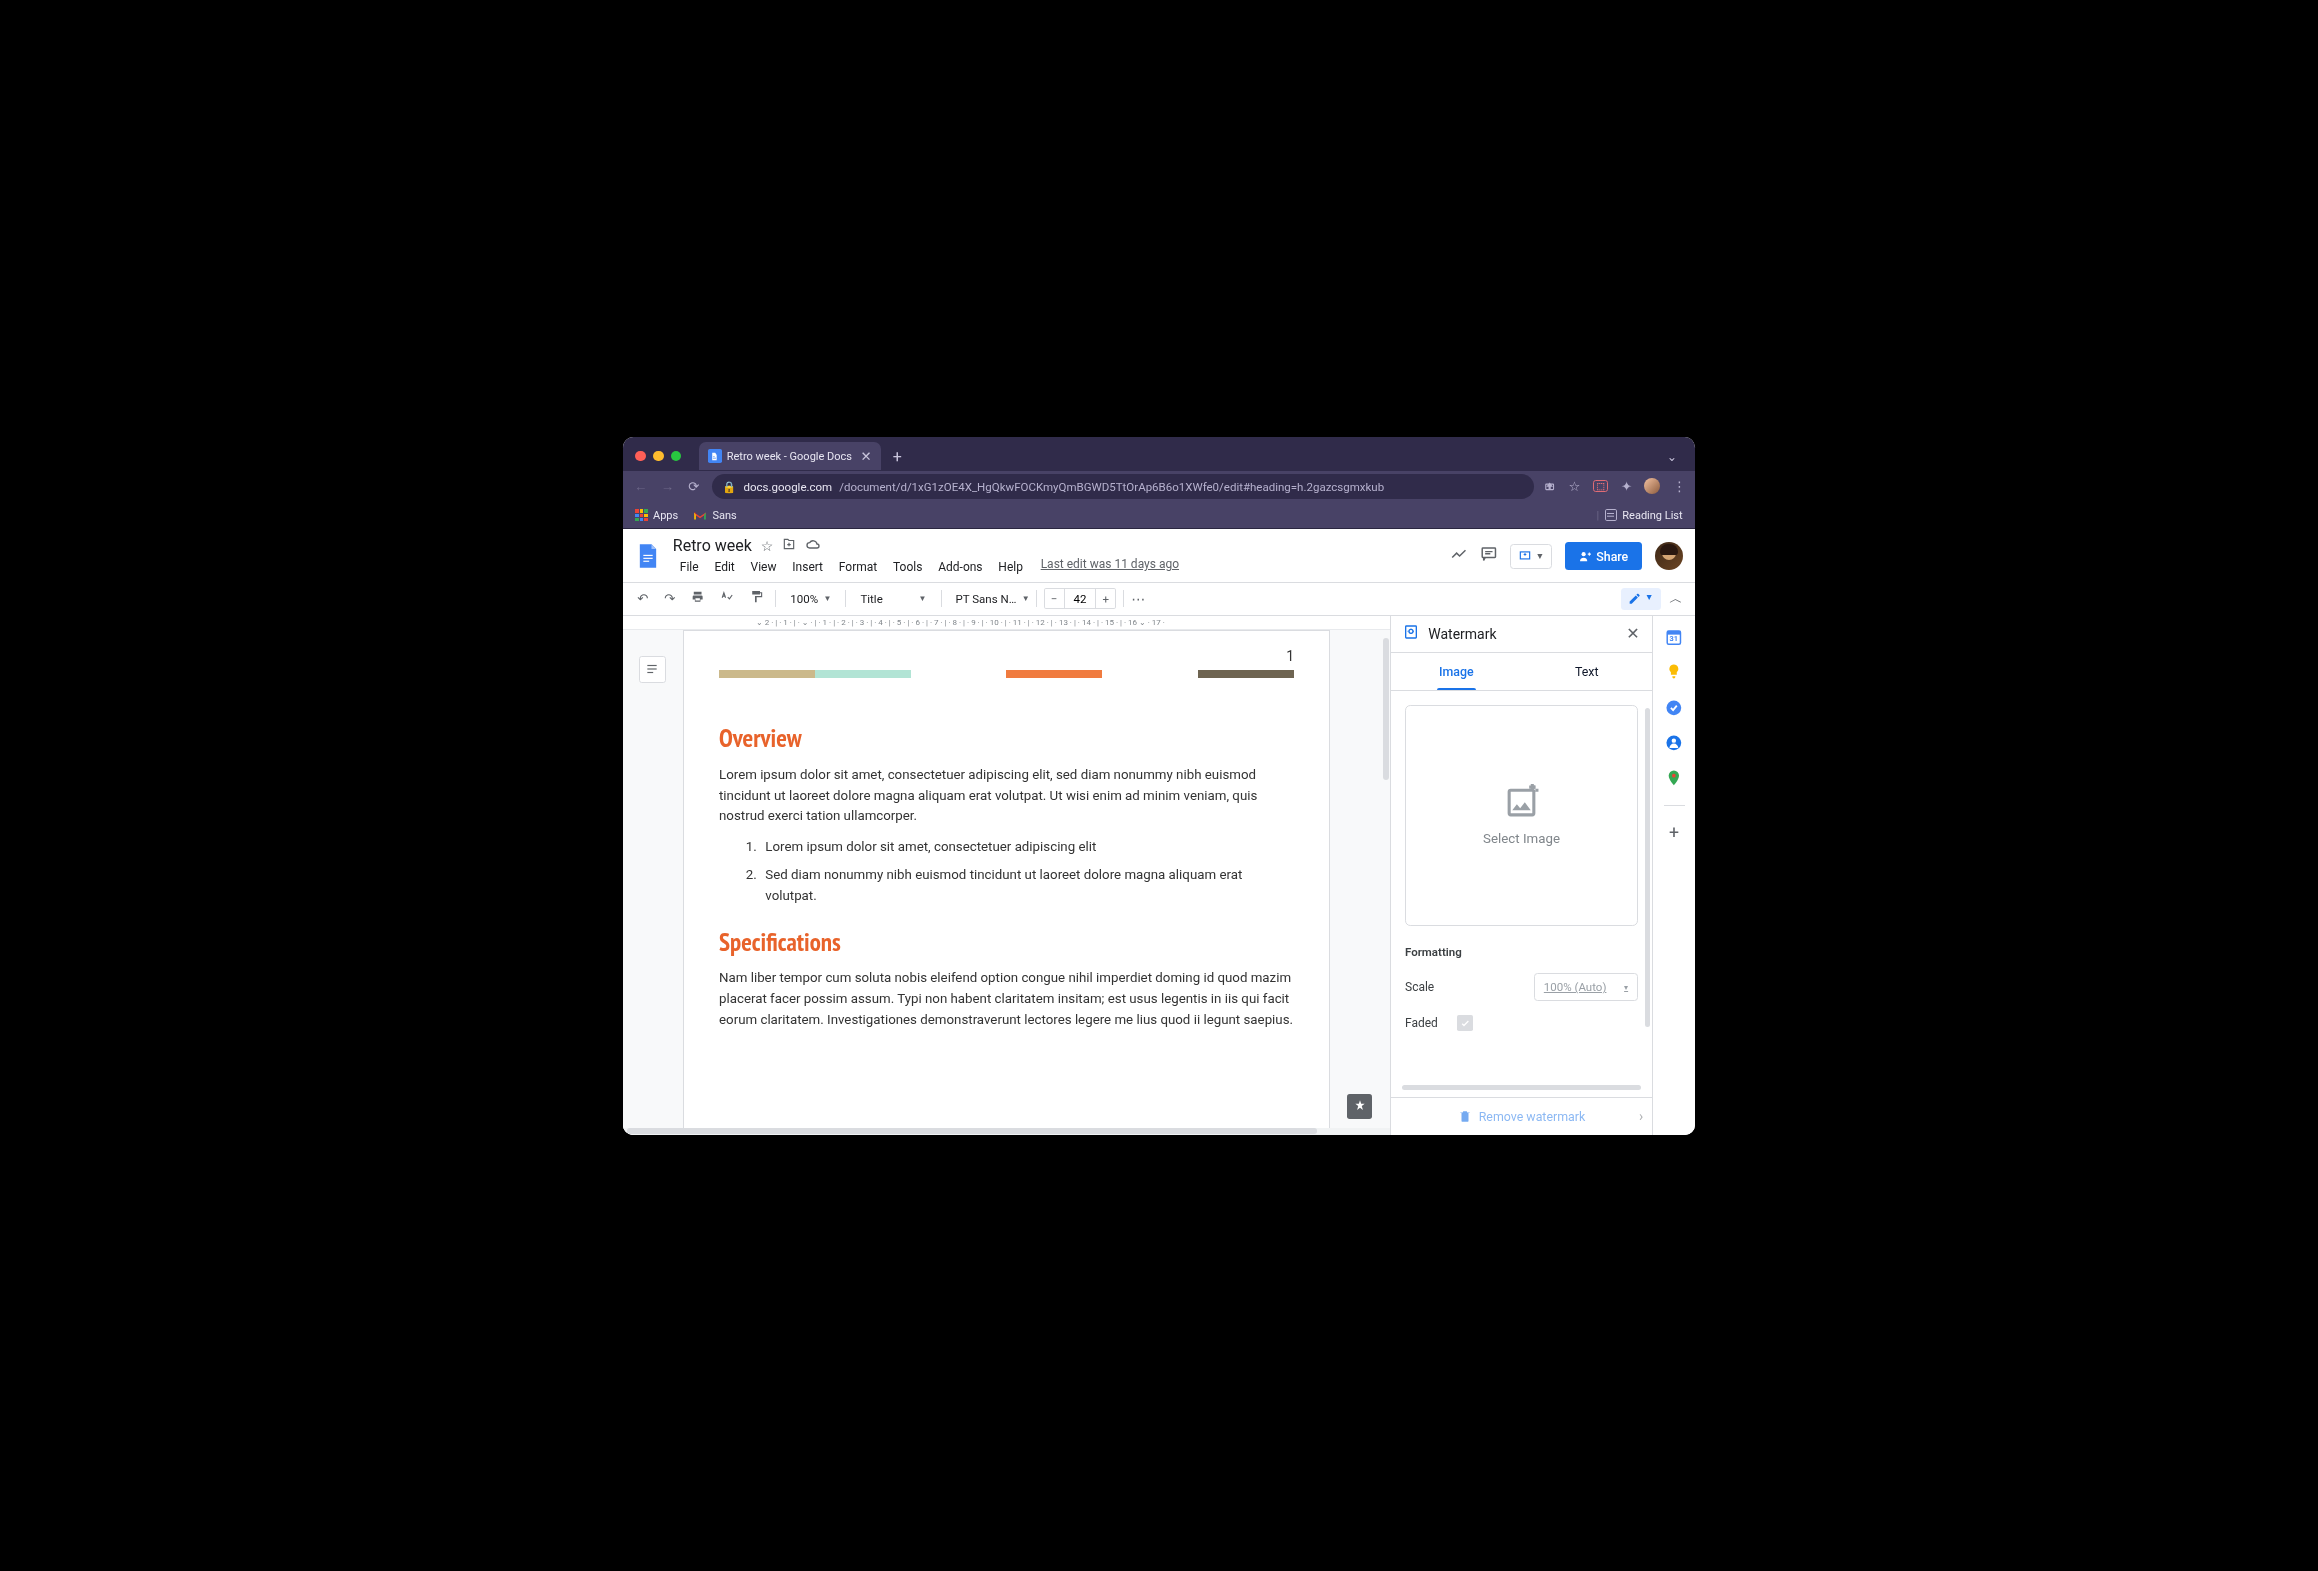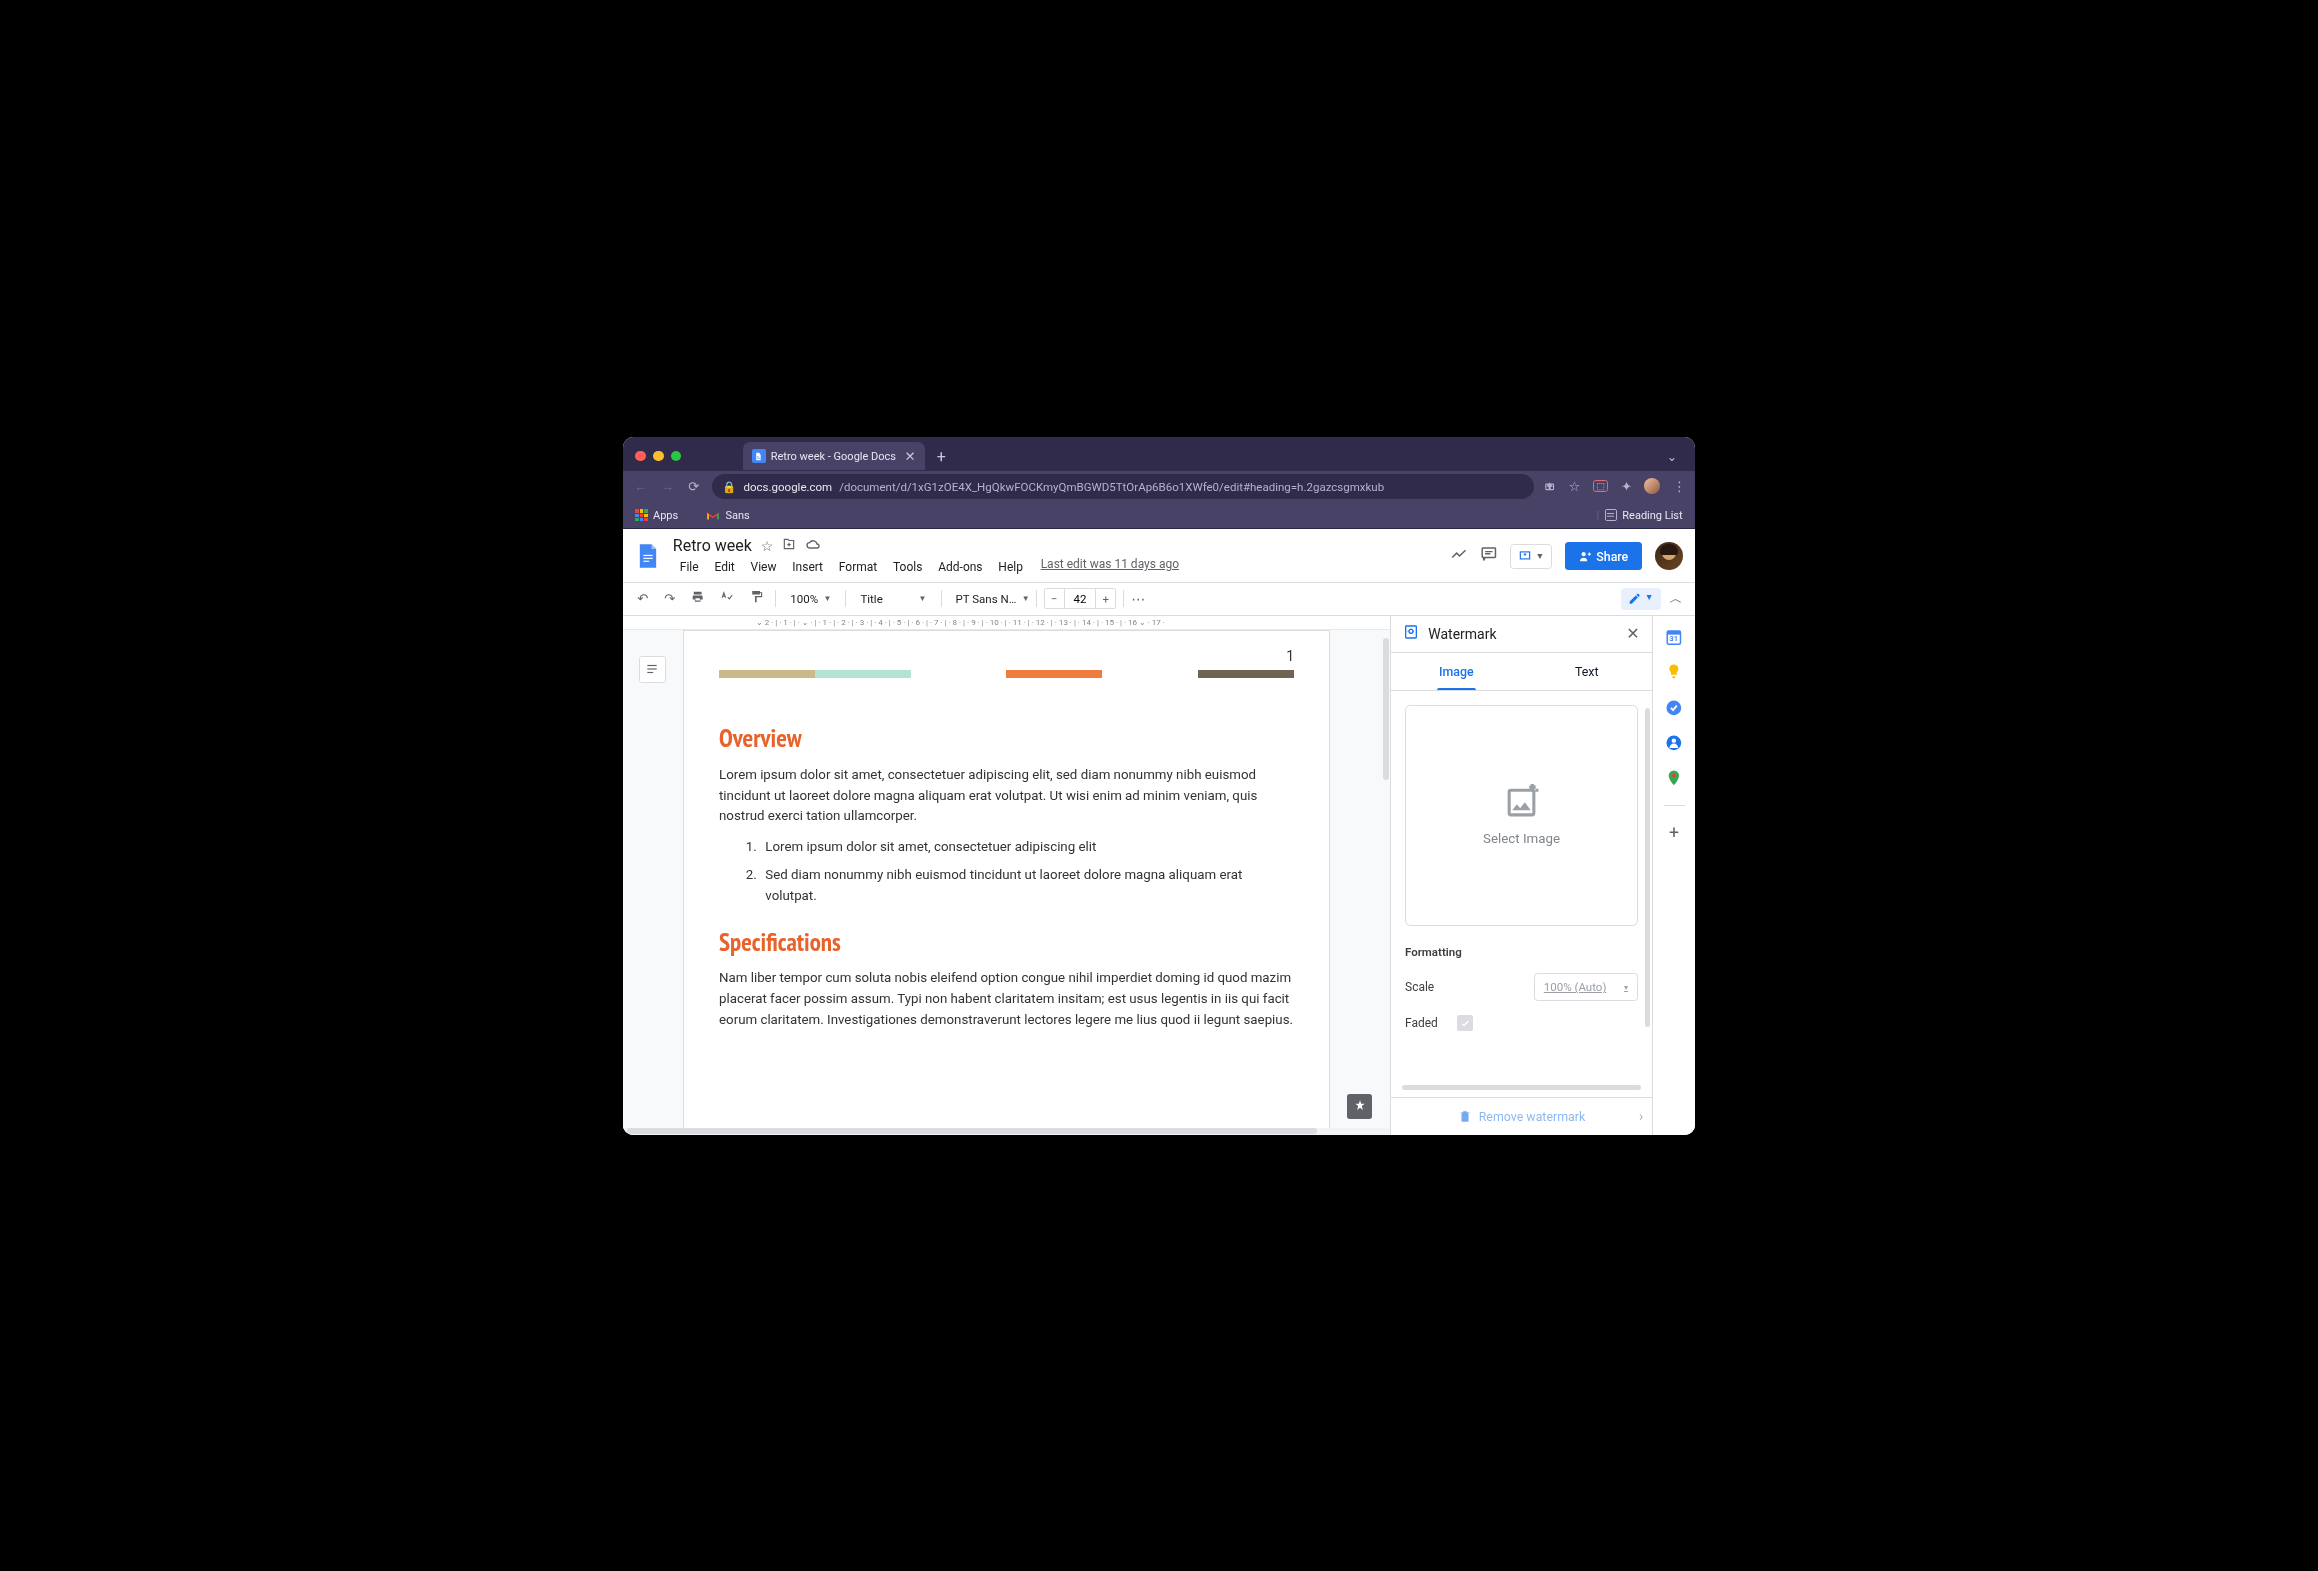--- a/index.html
+++ b/index.html
@@ -3,35 +3,35 @@
 <meta charset="utf-8">
 <style>
 * { box-sizing: border-box; margin: 0; padding: 0; font-family: "Google Sans", Roboto, Arial, sans-serif; }
 body { background: #000; display: flex; align-items: center; justify-content: center; height: 100vh; }
 .window { width: 1072px; height: 698px; background: #fff; border-radius: 10.6px; overflow: hidden; display: flex; flex-direction: column; box-shadow: 0 8.9px 35px rgba(0,0,0,.5); }
 .chrome-top { background: #302b4a; }
 .tab-strip { display: flex; align-items: center; height: 34px; padding: 5.3px 8.9px 0 12.4px; gap: 5.3px; }
 .mac-dots { display: flex; gap: 7px; margin-right: 12.4px; }
 .mac-dot { width: 10.6px; height: 10.6px; border-radius: 50%; }
 .mac-dot.r { background: #ff5f57; } .mac-dot.y { background: #febc2e; } .mac-dot.g { background: #28c840; }
-.tab { background: #484266; border-radius: 7px 7px 0 0; height: 28px; display: flex; align-items: center; padding: 0 8.9px; gap: 5px; color: #e8e6f2; font-size: 11px; max-width: 195px; margin-left: 44px; }
+.tab { background: #484266; border-radius: 7px 7px 0 0; height: 28px; display: flex; align-items: center; padding: 0 8.9px; gap: 5px; color: #e8e6f2; font-size: 11px; max-width: 195px; }
 .tab-favicon { width: 14px; height: 14px; background: #4285f4; border-radius: 1.8px; display:flex; align-items:center; justify-content:center;}
 .tab-favicon svg { width:8.9px; height:8.9px; fill:#fff;}
 .tab-close { color: #c9c5dc; font-size: 13.3px; margin-left: 3.5px; }
 .new-tab { color: #c9c5dc; font-size: 16px; padding: 0 7px; }
 .tab-strip-end { margin-left: auto; color: #c9c5dc; font-size: 12.4px; padding: 0 8.9px;}
 .omnibox-row { background: #484266; display: flex; align-items: center; height: 32px; padding: 0 8.9px; gap: 8.9px; }
 .nav-icon { color: #b6b1ce; font-size: 13.3px; width: 17.7px; text-align:center;}
 .nav-icon.disabled {color: #6d6888;}
 .url-bar { flex: 1; background: #302b4a; border-radius: 17.7px; height: 25px; display: flex; align-items: center; padding: 0 10.6px; gap: 7px; color: #b6b1ce; font-size: 11.5px; overflow:hidden; white-space:nowrap;}
 .url-host { color: #e8e6f2; }
 .omni-icons { display:flex; align-items:center; gap:12.4px; color:#b6b1ce; font-size:13.3px;}
 .ext-badge { color:#e06c75; border:1.3px solid #e06c75; border-radius:2.7px; font-size:8.9px; padding:0 2.7px; font-weight:600;}
 .avatar-ico { width:16px; height:16px; border-radius:50%; background: linear-gradient(135deg,#f4c2a1,#8b5a3c); }
-.bookmarks-row { background: #484266; display:flex; align-items:center; height:26.6px; padding:0 12.4px; gap:28px; color:#e8e6f2; font-size:11px; border-bottom:0.9px solid #2a2640;}
+.bookmarks-row { background: #484266; display:flex; align-items:center; height:26.6px; padding:0 12.4px; gap:15px; color:#e8e6f2; font-size:11px; border-bottom:0.9px solid #2a2640;}
 .bk-item { display:flex; align-items:center; gap:5.3px;}
 .apps-ico { display:grid; grid-template-columns:repeat(3,3.5px); grid-template-rows:repeat(3,3.5px); gap:0.9px;}
 .apps-ico span{background:#ea4335;width:3.5px;height:3.5px;} .apps-ico span:nth-child(2){background:#fbbc04;} .apps-ico span:nth-child(3){background:#34a853;} .apps-ico span:nth-child(4){background:#4285f4;} .apps-ico span:nth-child(5){background:#ea4335;} .apps-ico span:nth-child(6){background:#fbbc04;} .apps-ico span:nth-child(7){background:#34a853;} .apps-ico span:nth-child(8){background:#4285f4;} .apps-ico span:nth-child(9){background:#ea4335;}
 .gmail-ico { width:14px; height:10.6px; position:relative; }
 .gmail-ico svg {width:14px;height:10.6px;}
 .bk-end { margin-left:auto; display:flex; align-items:center; gap:5.3px; color:#e8e6f2;}
 .rl-ico { width:12.4px; height:12.4px; border:1.3px solid #b6b1ce; border-radius:1.8px; position:relative;}
 .rl-ico::after{content:"";position:absolute;left:1.8px;right:1.8px;top:2.7px;height:1.3px;background:#b6b1ce;box-shadow:0 2.7px 0 #b6b1ce;}
 
 .docs-area { flex:1; display:flex; flex-direction:column; background:#fff; overflow:hidden;}

